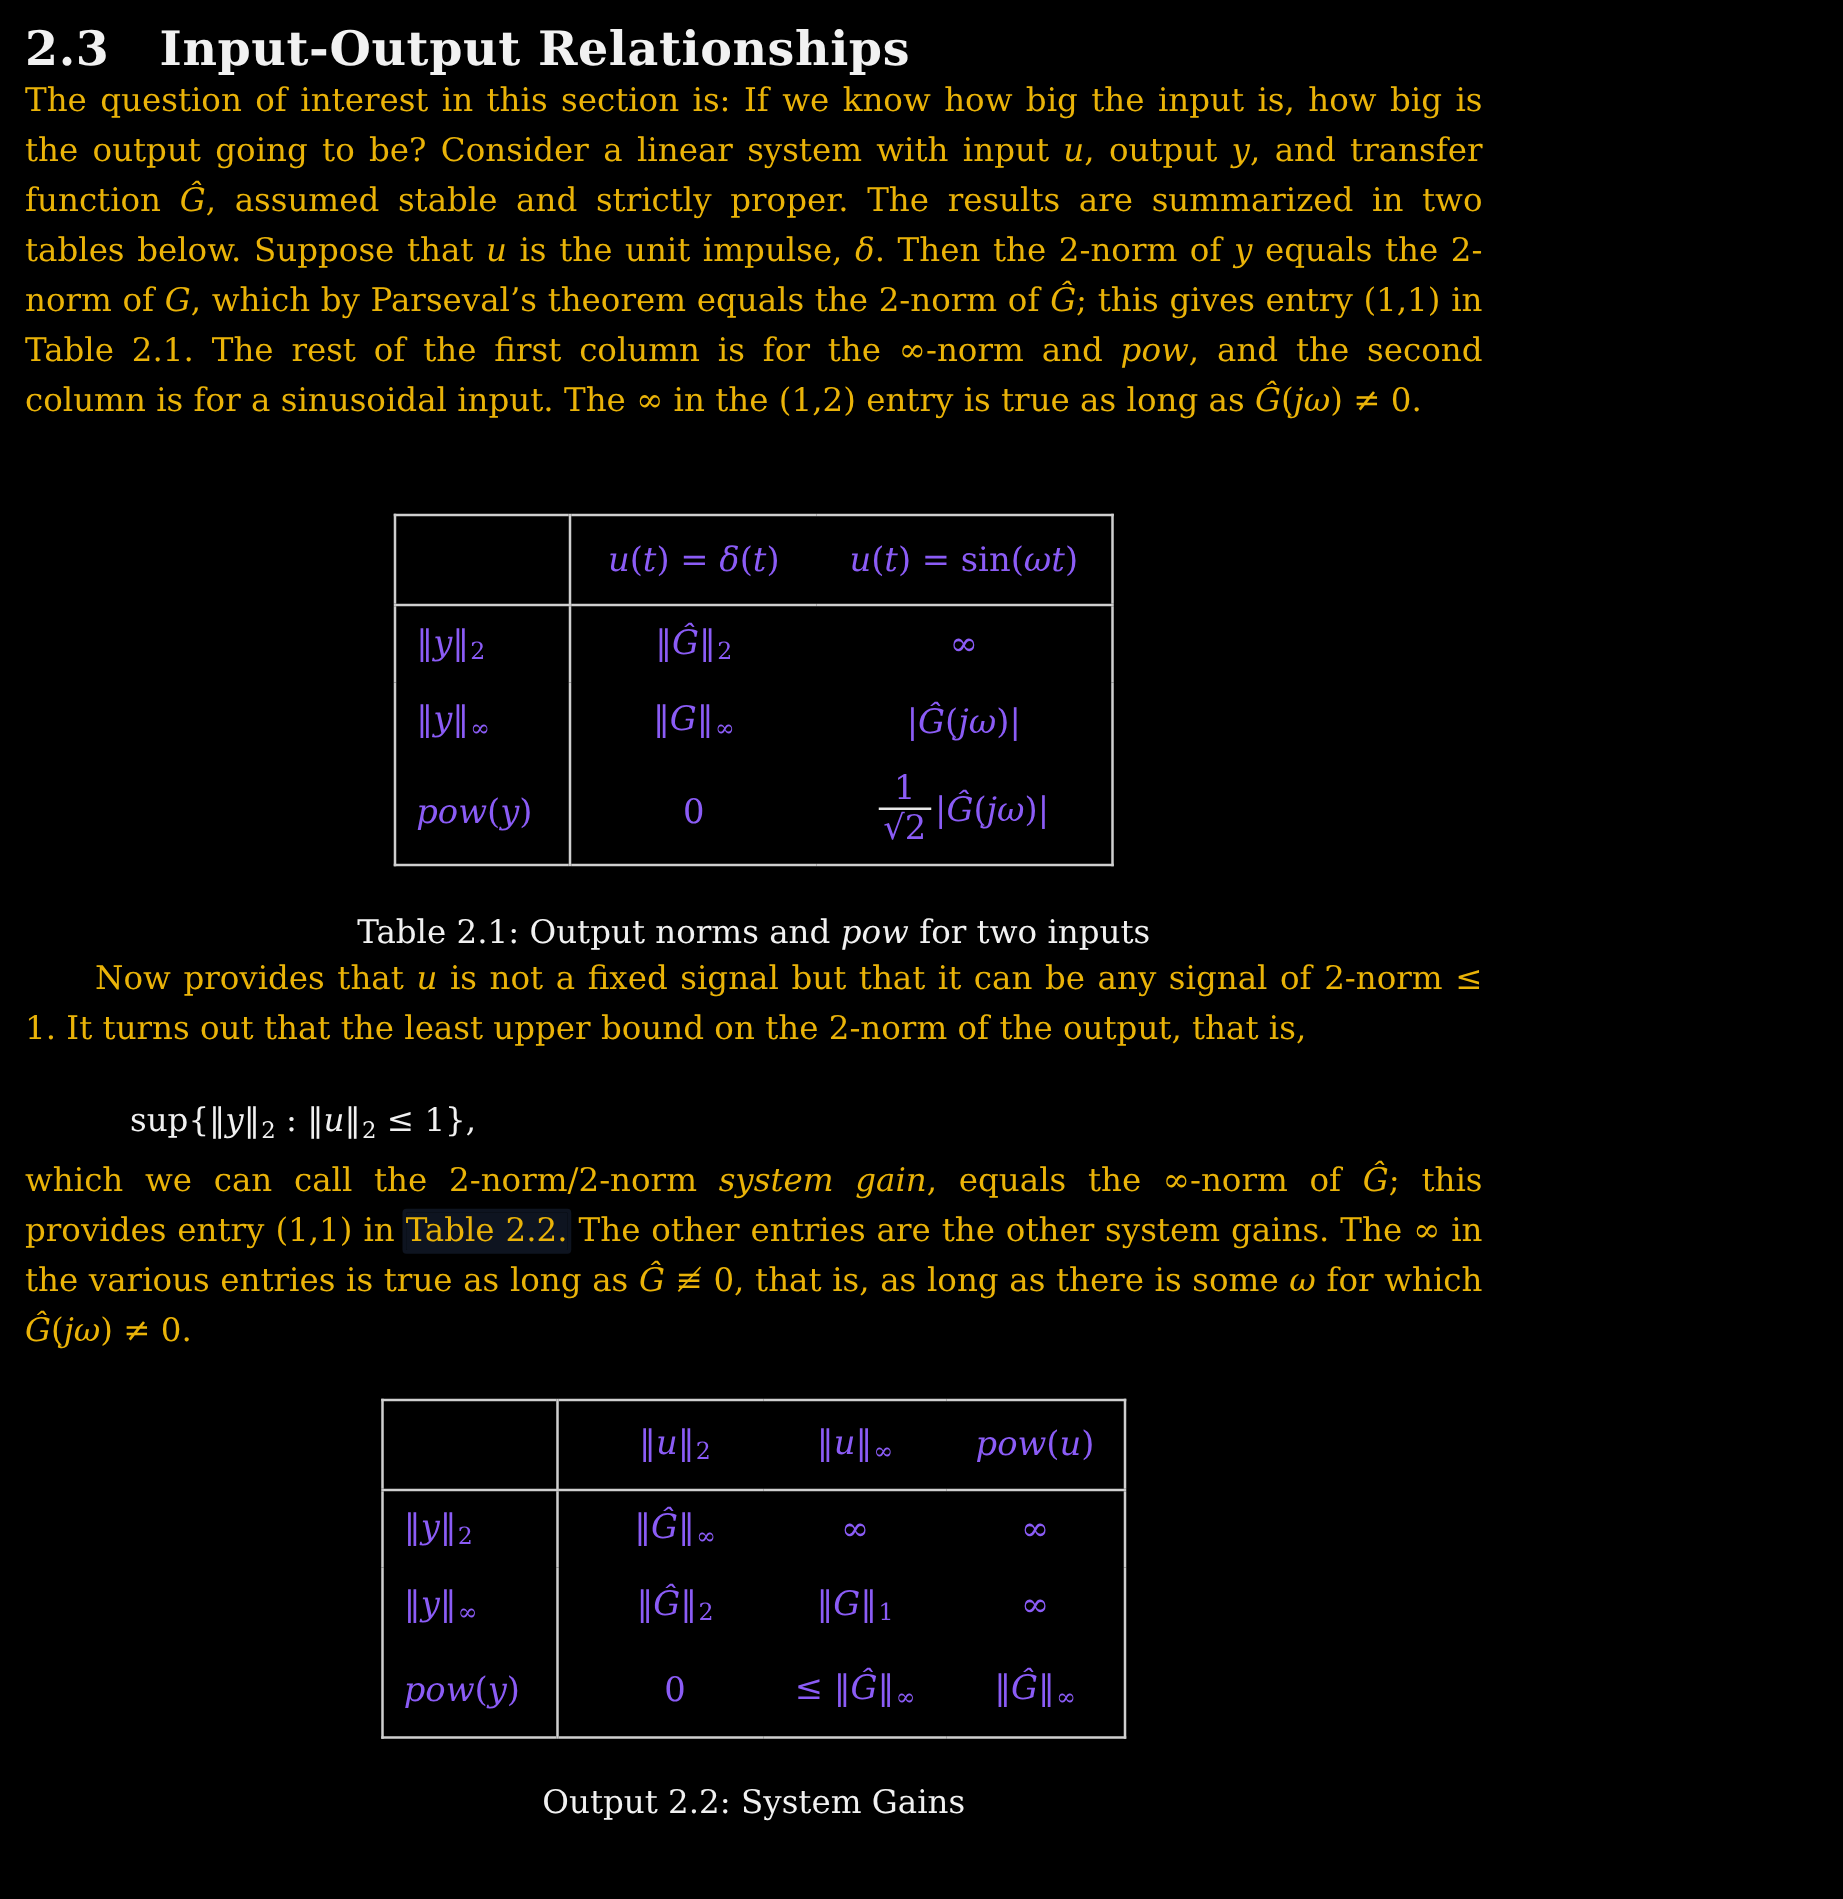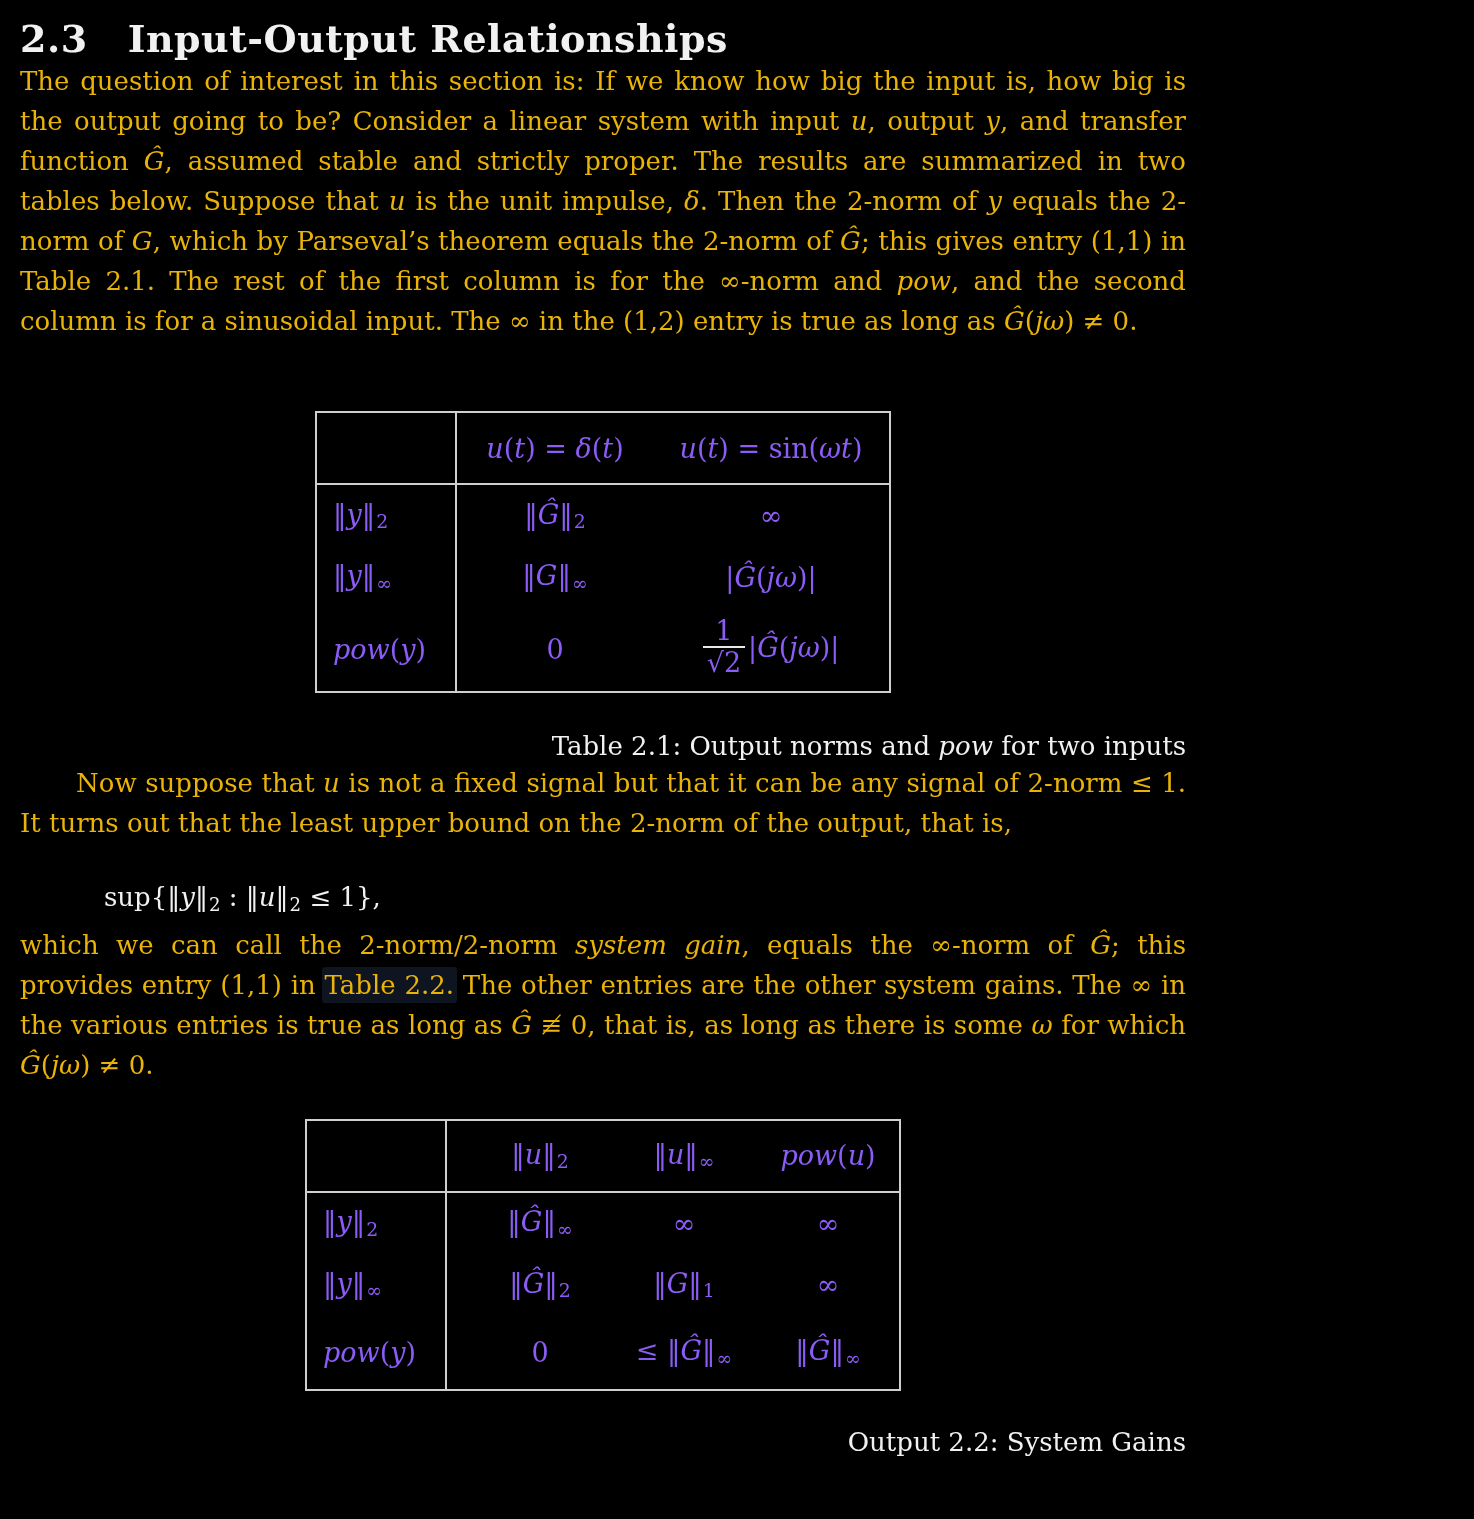--- a/index.html
+++ b/index.html
@@ -78,21 +78,21 @@
   table.t1 tr.r3 { height: 84px; }
   table.t2 tr.r3 { height: 74px; }
   table.t1 td:nth-child(1) { width: 112px; }
   table.t1 td:nth-child(2) { width: 176px; }
   table.t1 td:nth-child(3) { width: 216px; }
   table.t2 td:nth-child(1) { width: 112px; }
   table.t2 td:nth-child(2) { width: 122px; padding-left: 32px; }
   table.t2 td:nth-child(3) { width: 126px; }
   table.t2 td:nth-child(4) { width: 122px; }
   .caption {
-    text-align: right;
+    text-align: center;
     font-size: 26px;
     line-height: 34px;
   }
   .cap1 { margin-top: 36px; }
   .cap2 { margin-top: 34px; }
   .frac {
     display: inline-block;
     vertical-align: middle;
     text-align: center;
     line-height: 1.1;
@@ -134,21 +134,21 @@
     <tr class="r r3">
       <td class="lbl"><span class="it">pow</span><span>(</span><span class="it">y</span><span>)</span></td>
       <td><span>0</span></td>
       <td><span class="frac"><span class="num">1</span><span class="den">√2</span></span><span>|</span><span class="it">Ĝ</span><span>(</span><span class="it">jω</span><span>)|</span></td>
     </tr>
   </tbody>
     </table>
 
   <div class="caption cap1"><span>Table 2.1: Output norms and </span><span class="it">pow</span><span> for two inputs</span></div>
 
-  <p class="body-par p2"><span>Now suppose that </span><span class="it">u</span><span> is not a fixed signal but that it can be any signal of 2-norm ≤ 1. It turns out that the least upper bound on the 2-norm of the output, that is,</span></p>
+  <p class="body-par p2"><span>Now provides that </span><span class="it">u</span><span> is not a fixed signal but that it can be any signal of 2-norm ≤ 1. It turns out that the least upper bound on the 2-norm of the output, that is,</span></p>
 
   <div class="formula"><span>sup{‖</span><span class="it">y</span><span>‖</span><span class="sb">2</span><span> : ‖</span><span class="it">u</span><span>‖</span><span class="sb">2</span><span> ≤ 1},</span></div>
 
   <p class="body-par p3"><span>which we can call the 2-norm/2-norm </span><span class="it">system gain</span><span>, equals the ∞-norm of </span><span class="it">Ĝ</span><span>; this provides entry (1,1) in </span><span class="hl">Table 2.2.</span><span> The other entries are the other system gains. The ∞ in the various entries is true as long as </span><span class="it">Ĝ</span><span> ≢ 0, that is, as long as there is some </span><span class="it">ω</span><span> for which </span><span class="it">Ĝ</span><span>(</span><span class="it">jω</span><span>) ≠ 0.</span></p>
 
   <table class="norm-table t2">
     <tbody>
         <tr class="hdr">
       <td class="lbl"></td>
       <td><span>‖</span><span class="it">u</span><span>‖</span><span class="sb">2</span></td>

